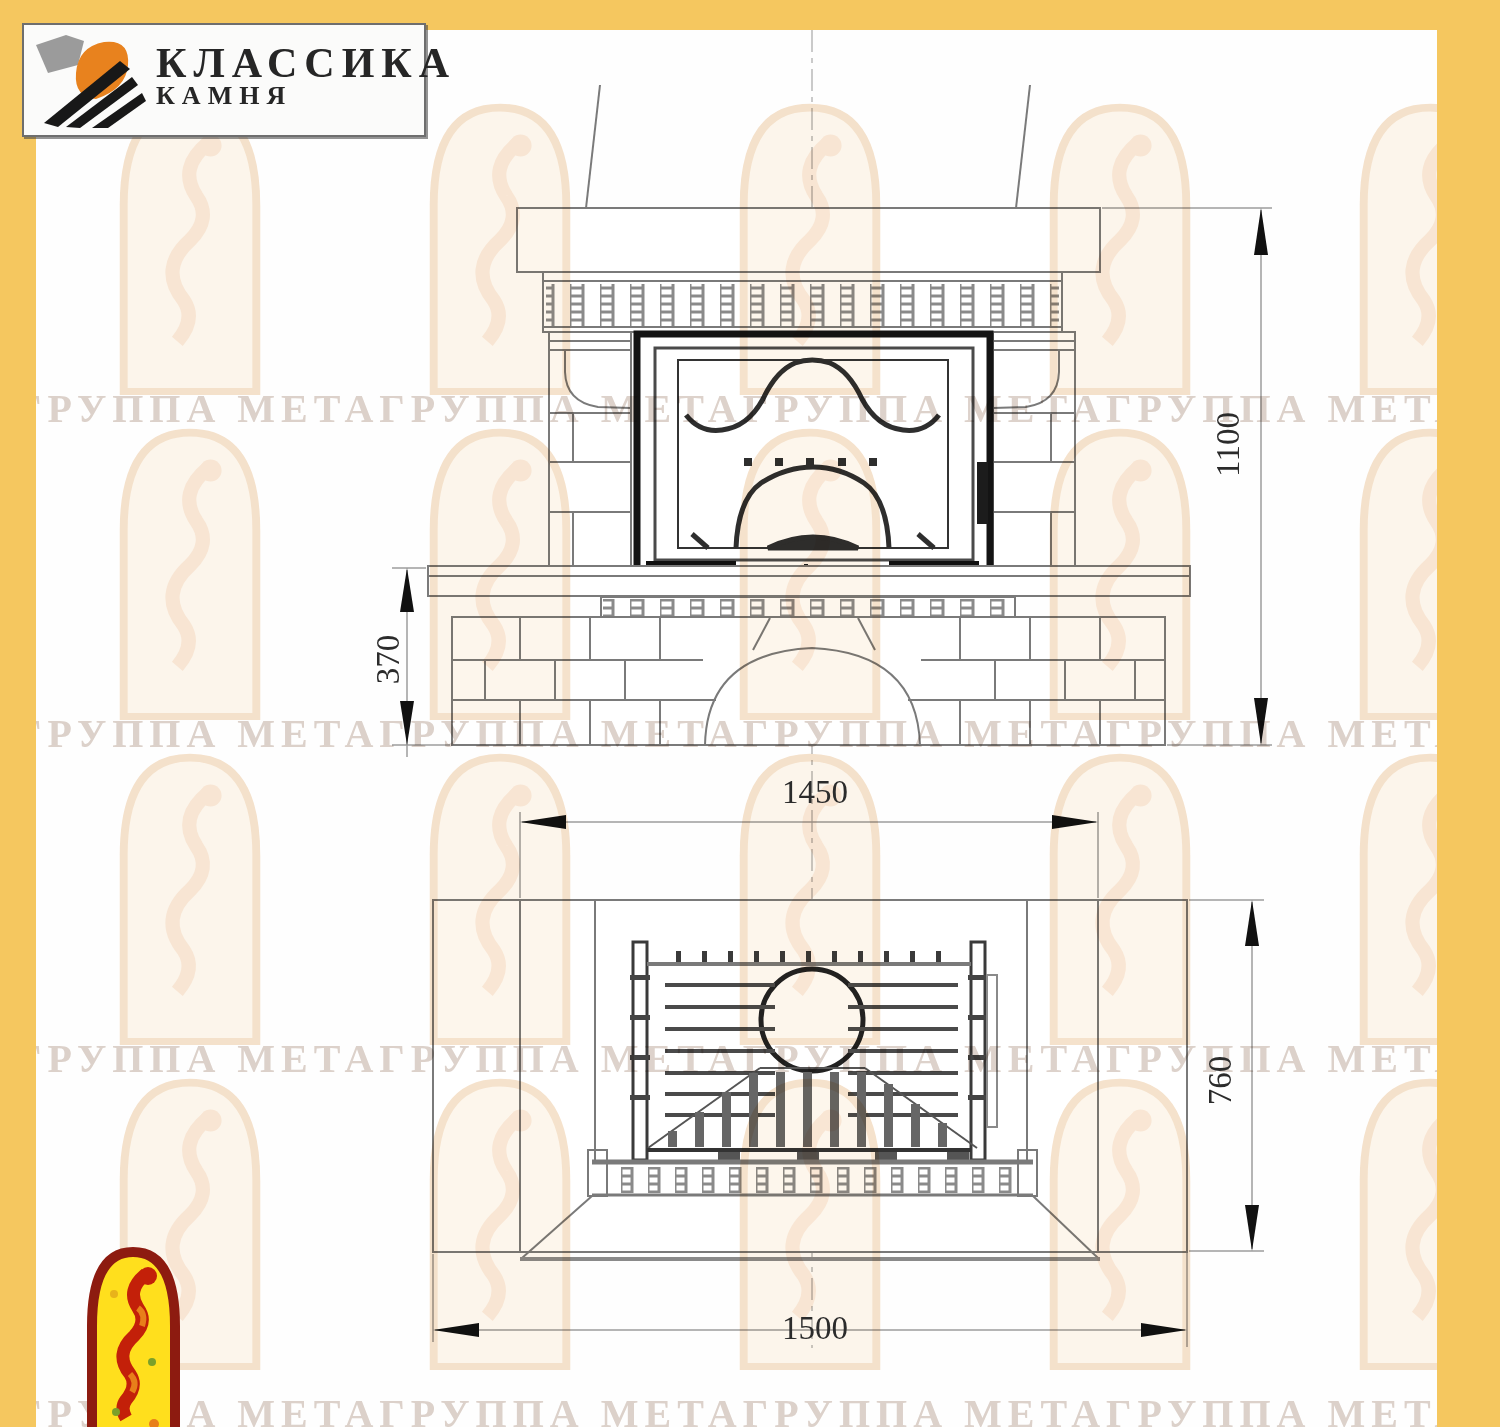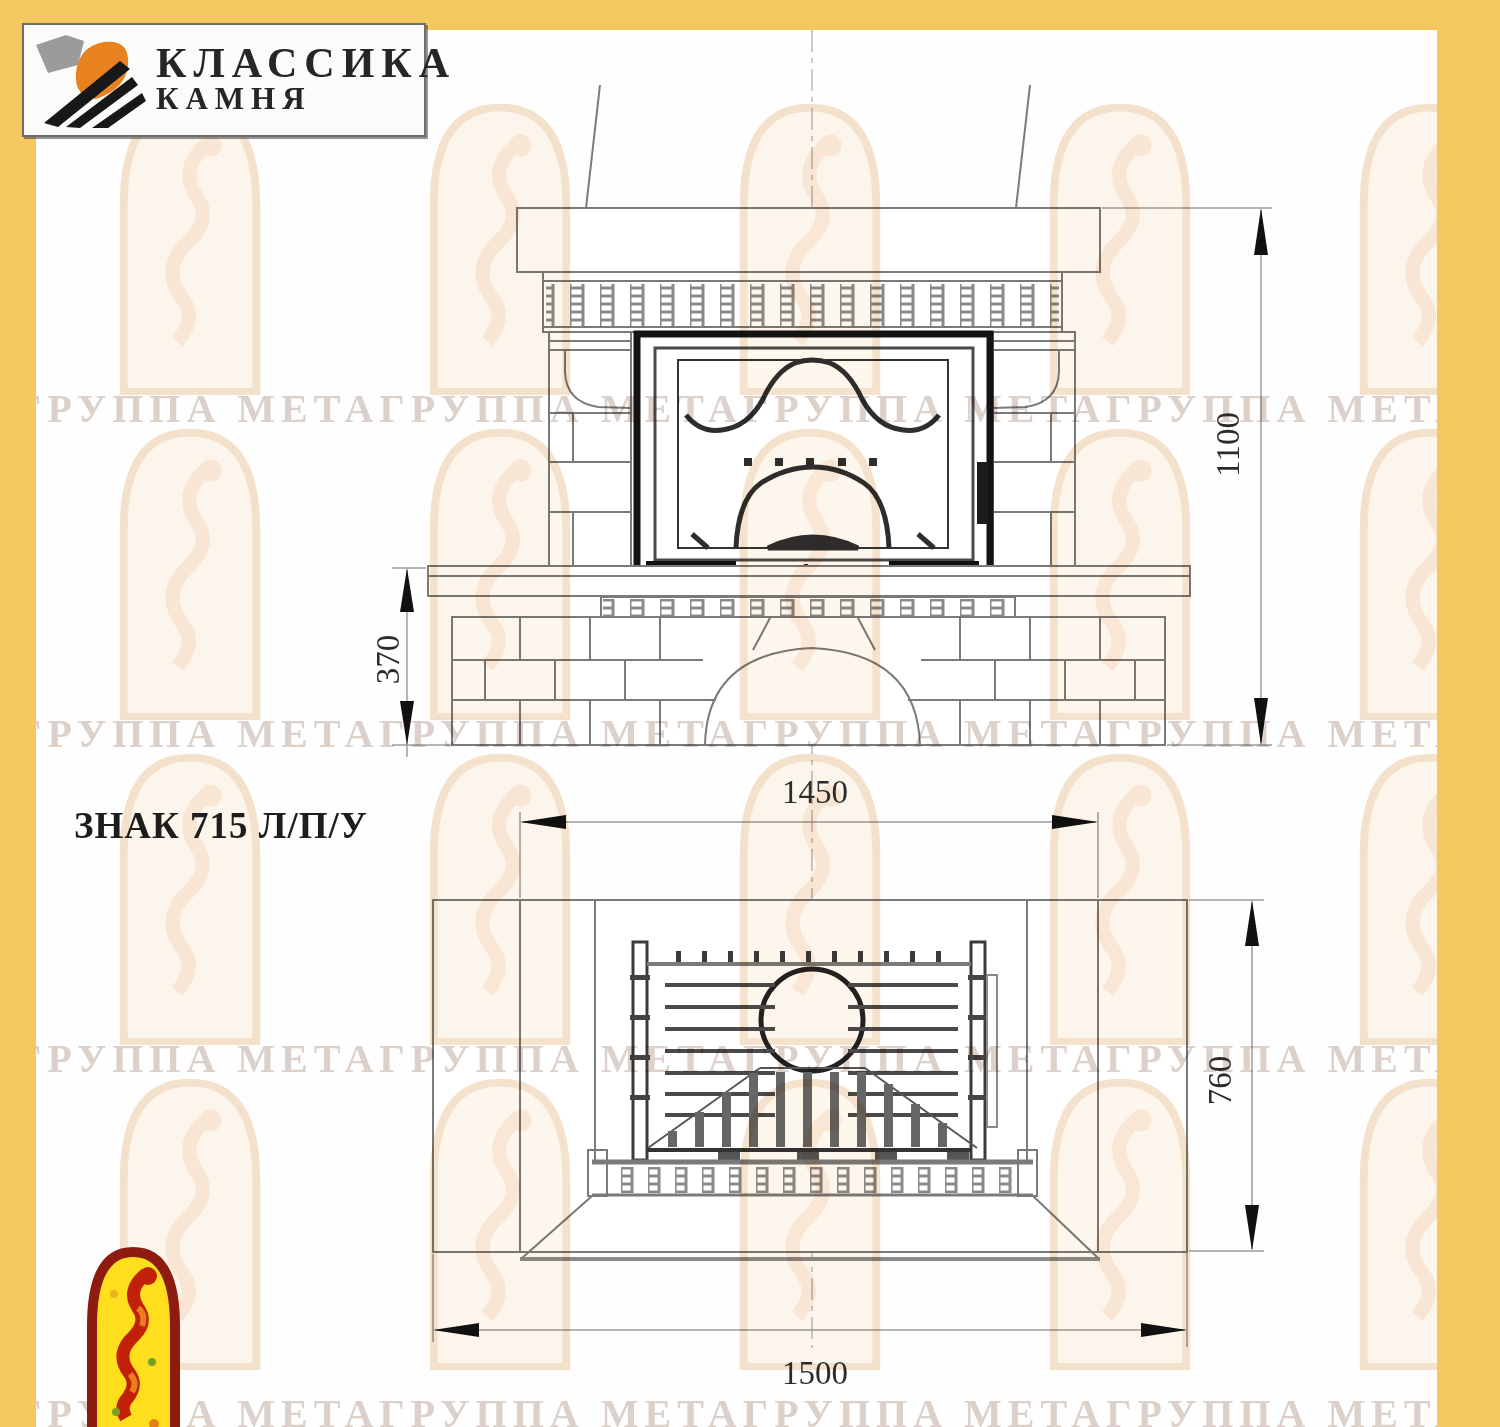--- a/index.html
+++ b/index.html
@@ -21,31 +21,31 @@
            letter-spacing:6px;color:#ddd2cb;}
 
   
   #brand-box{position:absolute;left:22px;top:23px;width:400px;height:110px;
              background:#fbfbfa;border:2px solid #6e6e6e;
              box-shadow:2px 2px 0 rgba(60,60,60,.55);}
   #brand-icon{position:absolute;left:8px;top:6px;width:120px;height:98px;}
   .brand-text{position:absolute;left:132px;font-family:"Liberation Serif",serif;
               font-weight:bold;color:#262626;}
   #brand-line1{top:14px;font-size:42px;letter-spacing:7px;}
-  #brand-line2{top:56px;font-size:31px;letter-spacing:7px;}
+  #brand-line2{top:56px;font-size:26px;letter-spacing:7px;}
 
   
   #drawing{position:absolute;left:0;top:0;}
 
   
   .dimlabel{position:absolute;font-family:"Liberation Serif",serif;font-size:33px;
             color:#2b2b2b;text-align:center;}
   .vlabel{transform:rotate(-90deg);transform-origin:center;}
   #label-1150{left:745px;top:774px;width:140px;}
-  #label-1500{left:745px;top:1355px;width:140px;}
+  #label-1500{left:745px;top:1310px;width:140px;}
   #label-1100{left:1192px;top:426px;width:72px;}
   #label-370{left:352px;top:641px;width:72px;}
   #label-760{left:1184px;top:1062px;width:72px;}
 
   #model-title{position:absolute;left:74px;top:804px;font-family:"Liberation Serif",serif;
                font-weight:bold;font-size:37px;letter-spacing:1px;color:#1d1d1d;white-space:nowrap;}
 
   #meta-badge{position:absolute;left:86px;top:1242px;width:95px;height:200px;}
 </style>
 </head>
@@ -397,21 +397,20 @@
       <polygon points="4,14 34,4 52,10 46,34 16,42" fill="#9b9b9b"></polygon>
       <path d="M44,42 Q46,16 72,11 Q98,8 96,34 Q94,58 64,68 Q42,66 44,42" fill="#e8821e"></path>
       <path d="M12,92 L88,30 L98,38 L26,96 Z" fill="#181818"></path>
       <path d="M34,96 L100,46 L106,54 L48,97 Z" fill="#181818"></path>
       <path d="M60,97 L110,62 L114,70 L76,97 Z" fill="#181818"></path>
     </svg>
     <div id="brand-line1" class="brand-text">КЛАССИКА</div>
     <div id="brand-line2" class="brand-text">КАМНЯ</div>
   </div>
 
-  <div id="model-title">ЗНАК 715 Л/П/У</div>
 
   <div id="label-1150" class="dimlabel">1450</div>
   <div id="label-1500" class="dimlabel">1500</div>
   <div id="label-1100" class="dimlabel vlabel">1100</div>
   <div id="label-370" class="dimlabel vlabel">370</div>
   <div id="label-760" class="dimlabel vlabel">760</div>
 
   <svg id="meta-badge" viewBox="0 0 95 200">
     <path d="M6,200 V84 Q6,10 47,10 Q89,10 89,84 V200 Z" fill="#ffdf1d" stroke="#8d1b10" stroke-width="10"></path>
     <path d="M60,32 Q40,48 52,66 Q62,80 48,94 Q28,112 44,132 Q52,144 40,158 Q34,166 40,176" fill="none" stroke="#c32009" stroke-width="13"></path>

